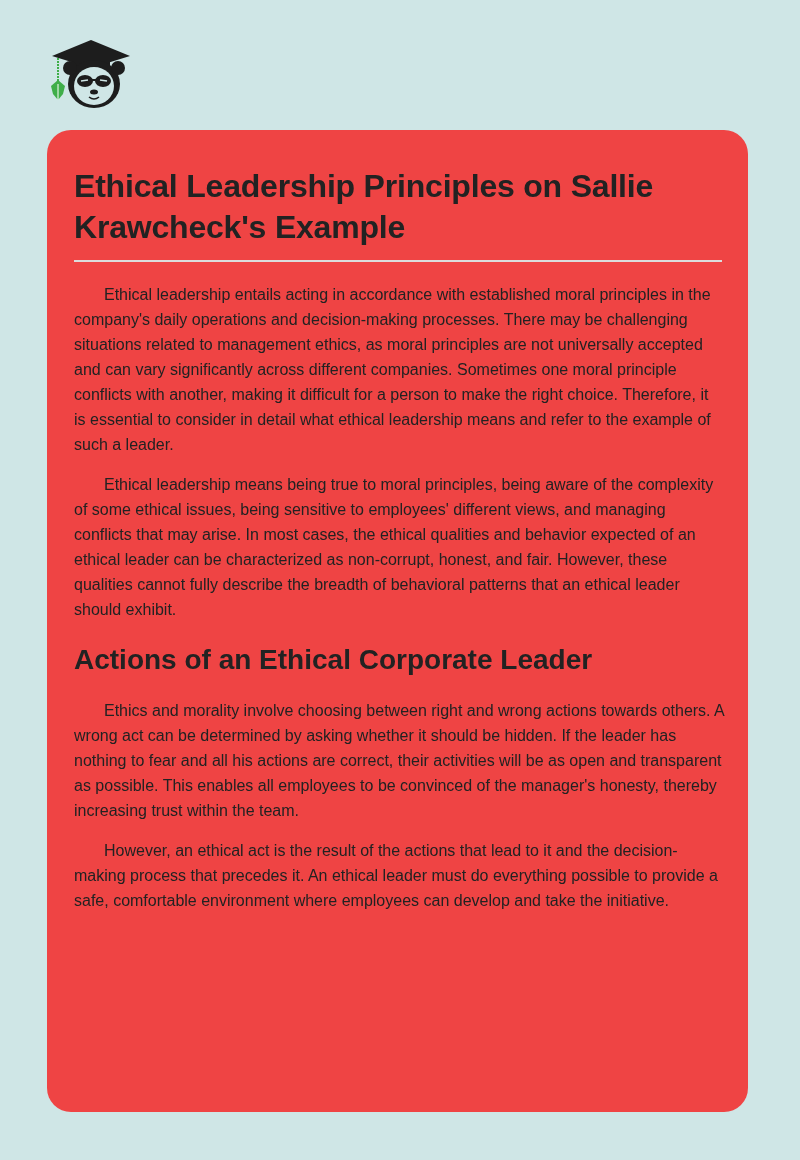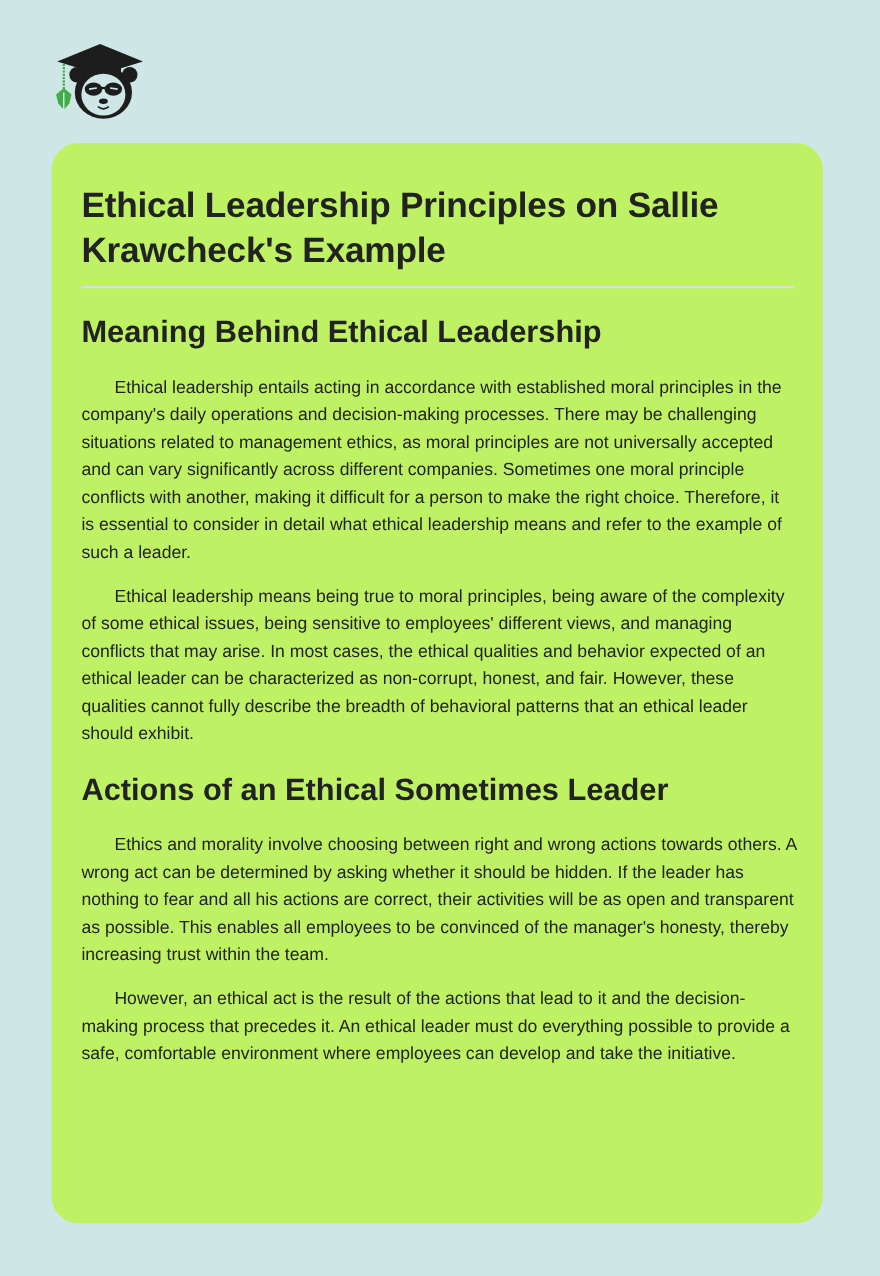--- a/index.html
+++ b/index.html
@@ -50,21 +50,21 @@
       position: relative;
       top: -4px;
       margin-left: 1px;
     }
     .card {
       position: absolute;
       left: 47px;
       top: 130px;
       width: 701px;
       height: 982px;
-      background: #bef264;
+      background: #ef4444;
       border-radius: 24px;
     }
     .content {
       position: absolute;
       left: 27px;
       top: 36px;
       width: 650px;
     }
     h1 {
       margin: 0;
@@ -155,21 +155,20 @@
   </svg>
 </div>
 
 <div class="card">
   <div class="content">
     <h1>Ethical Leadership Principles on Sallie Krawcheck's Example</h1>
 
 
     <div class="divider"></div>
 
-    <h2 class="h2-first">Meaning Behind Ethical Leadership</h2>
     <p class="p-a">Ethical leadership entails acting in accordance with established moral principles in the company's daily operations and decision-making processes. There may be challenging situations related to management ethics, as moral principles are not universally accepted and can vary significantly across different companies. Sometimes one moral principle conflicts with another, making it difficult for a person to make the right choice. Therefore, it is essential to consider in detail what ethical leadership means and refer to the example of such a leader.</p>
     <p class="p-b">Ethical leadership means being true to moral principles, being aware of the complexity of some ethical issues, being sensitive to employees' different views, and managing conflicts that may arise. In most cases, the ethical qualities and behavior expected of an ethical leader can be characterized as non-corrupt, honest, and fair. However, these qualities cannot fully describe the breadth of behavioral patterns that an ethical leader should exhibit.</p>
 
-    <h2 class="h2-second">Actions of an Ethical Sometimes Leader</h2>
+    <h2 class="h2-second">Actions of an Ethical Corporate Leader</h2>
     <p class="p-a">Ethics and morality involve choosing between right and wrong actions towards others. A wrong act can be determined by asking whether it should be hidden. If the leader has nothing to fear and all his actions are correct, their activities will be as open and transparent as possible. This enables all employees to be convinced of the manager's honesty, thereby increasing trust within the team.</p>
     <p class="p-b">However, an ethical act is the result of the actions that lead to it and the decision-making process that precedes it. An ethical leader must do everything possible to provide a safe, comfortable environment where employees can develop and take the initiative.</p>
   </div>
 </div>
 
 </body></html>

